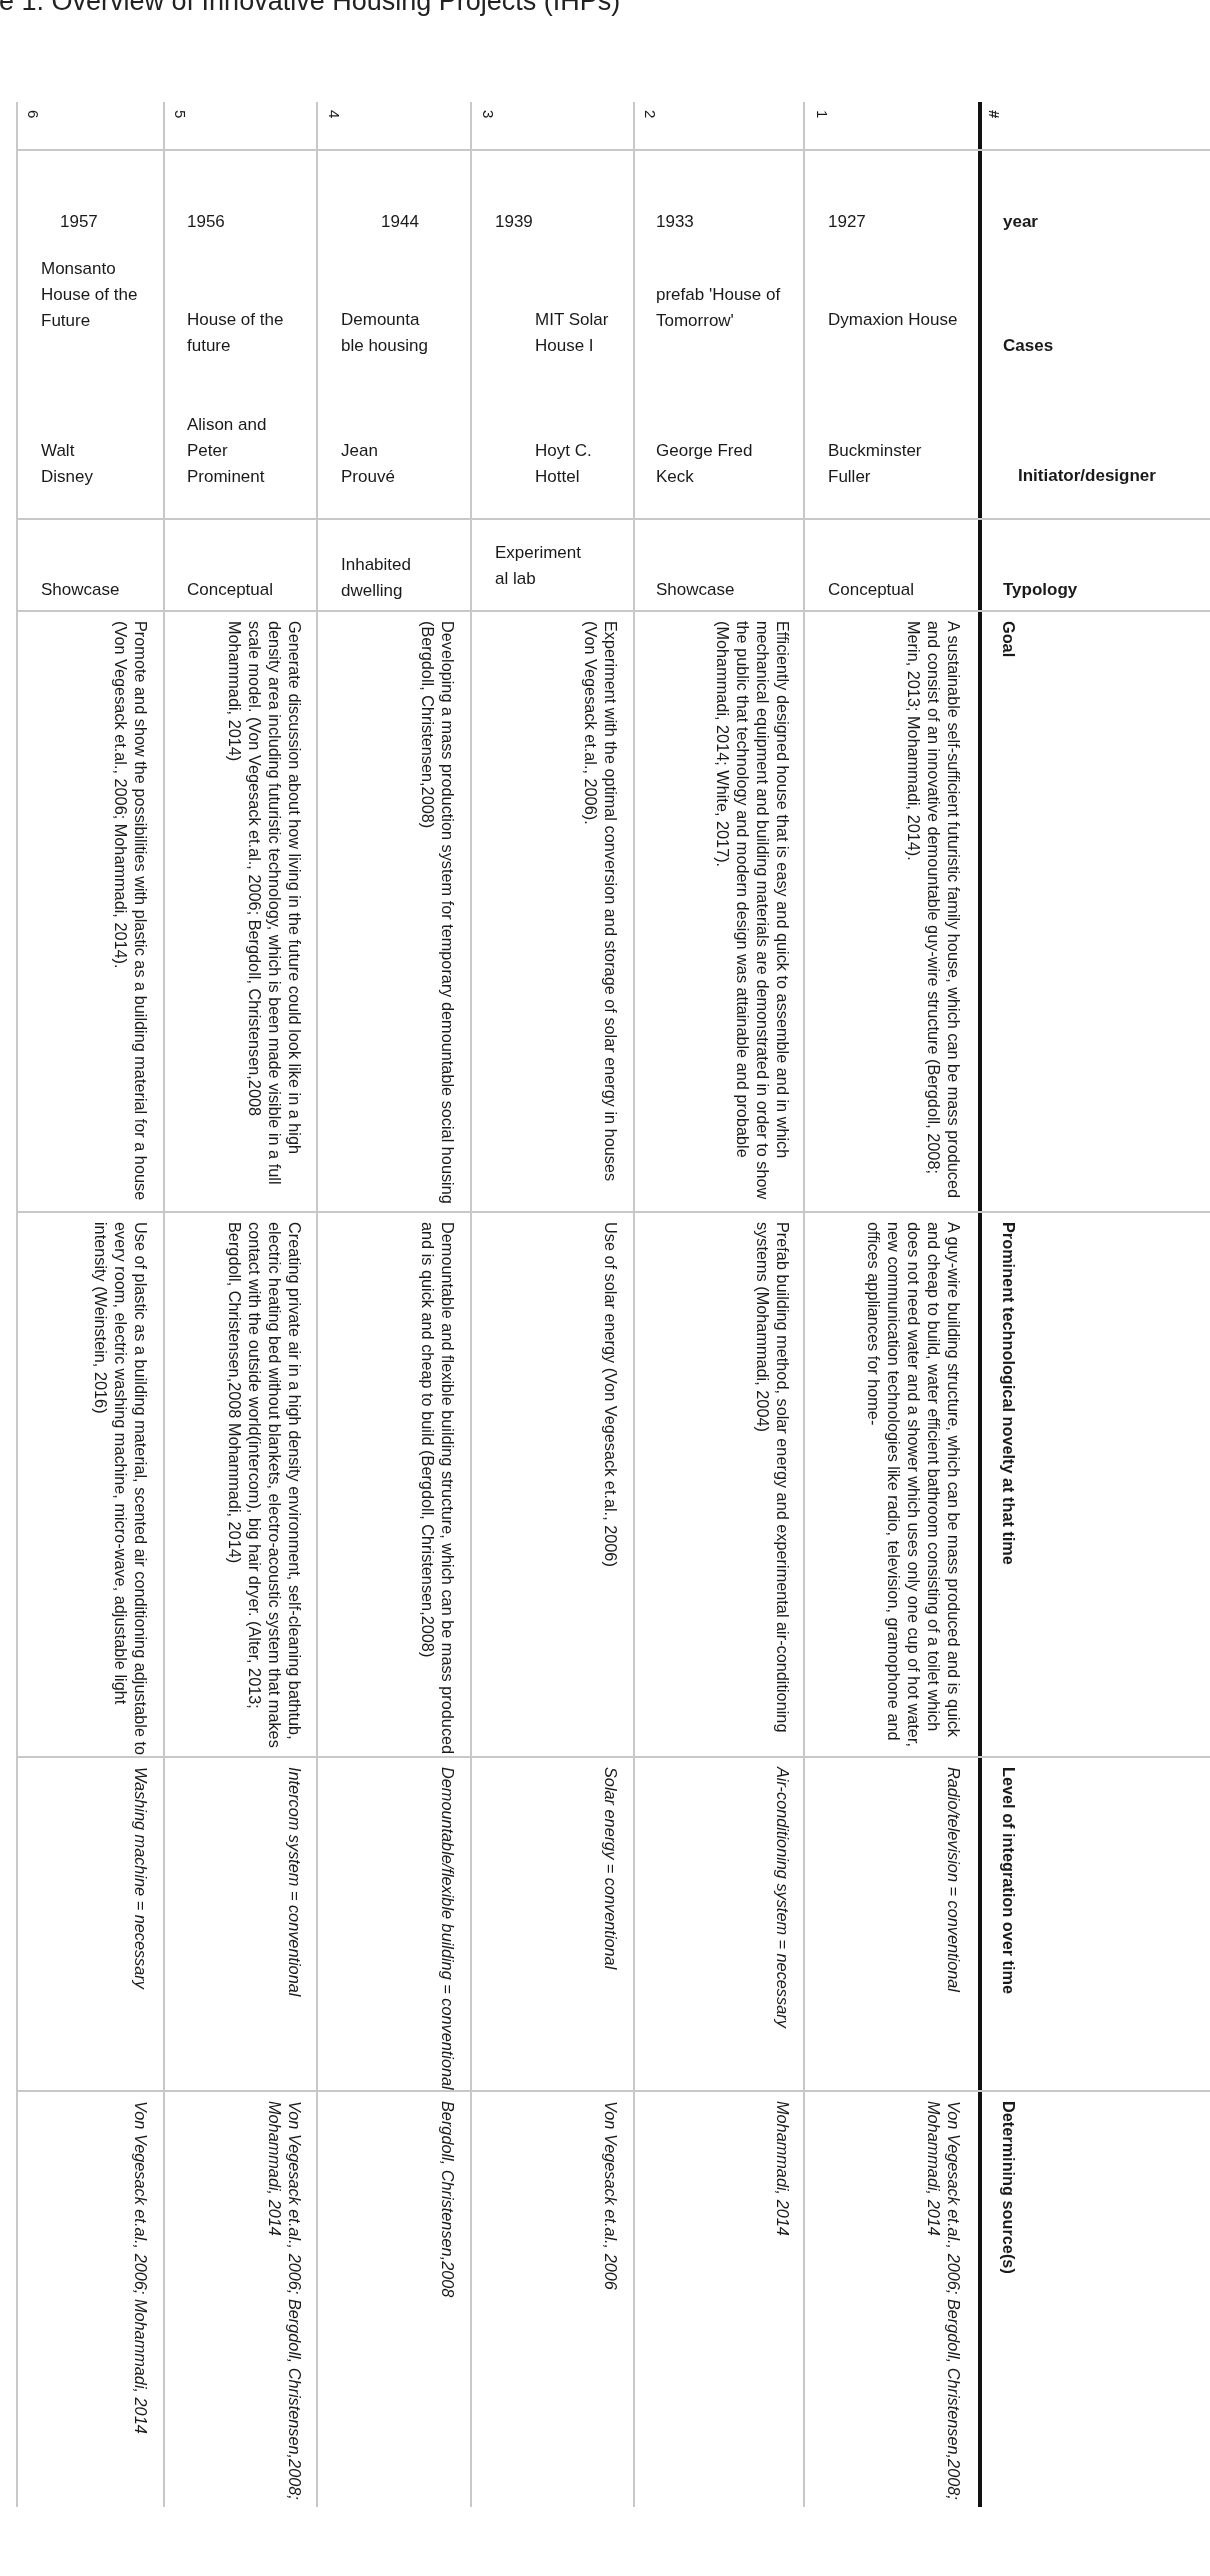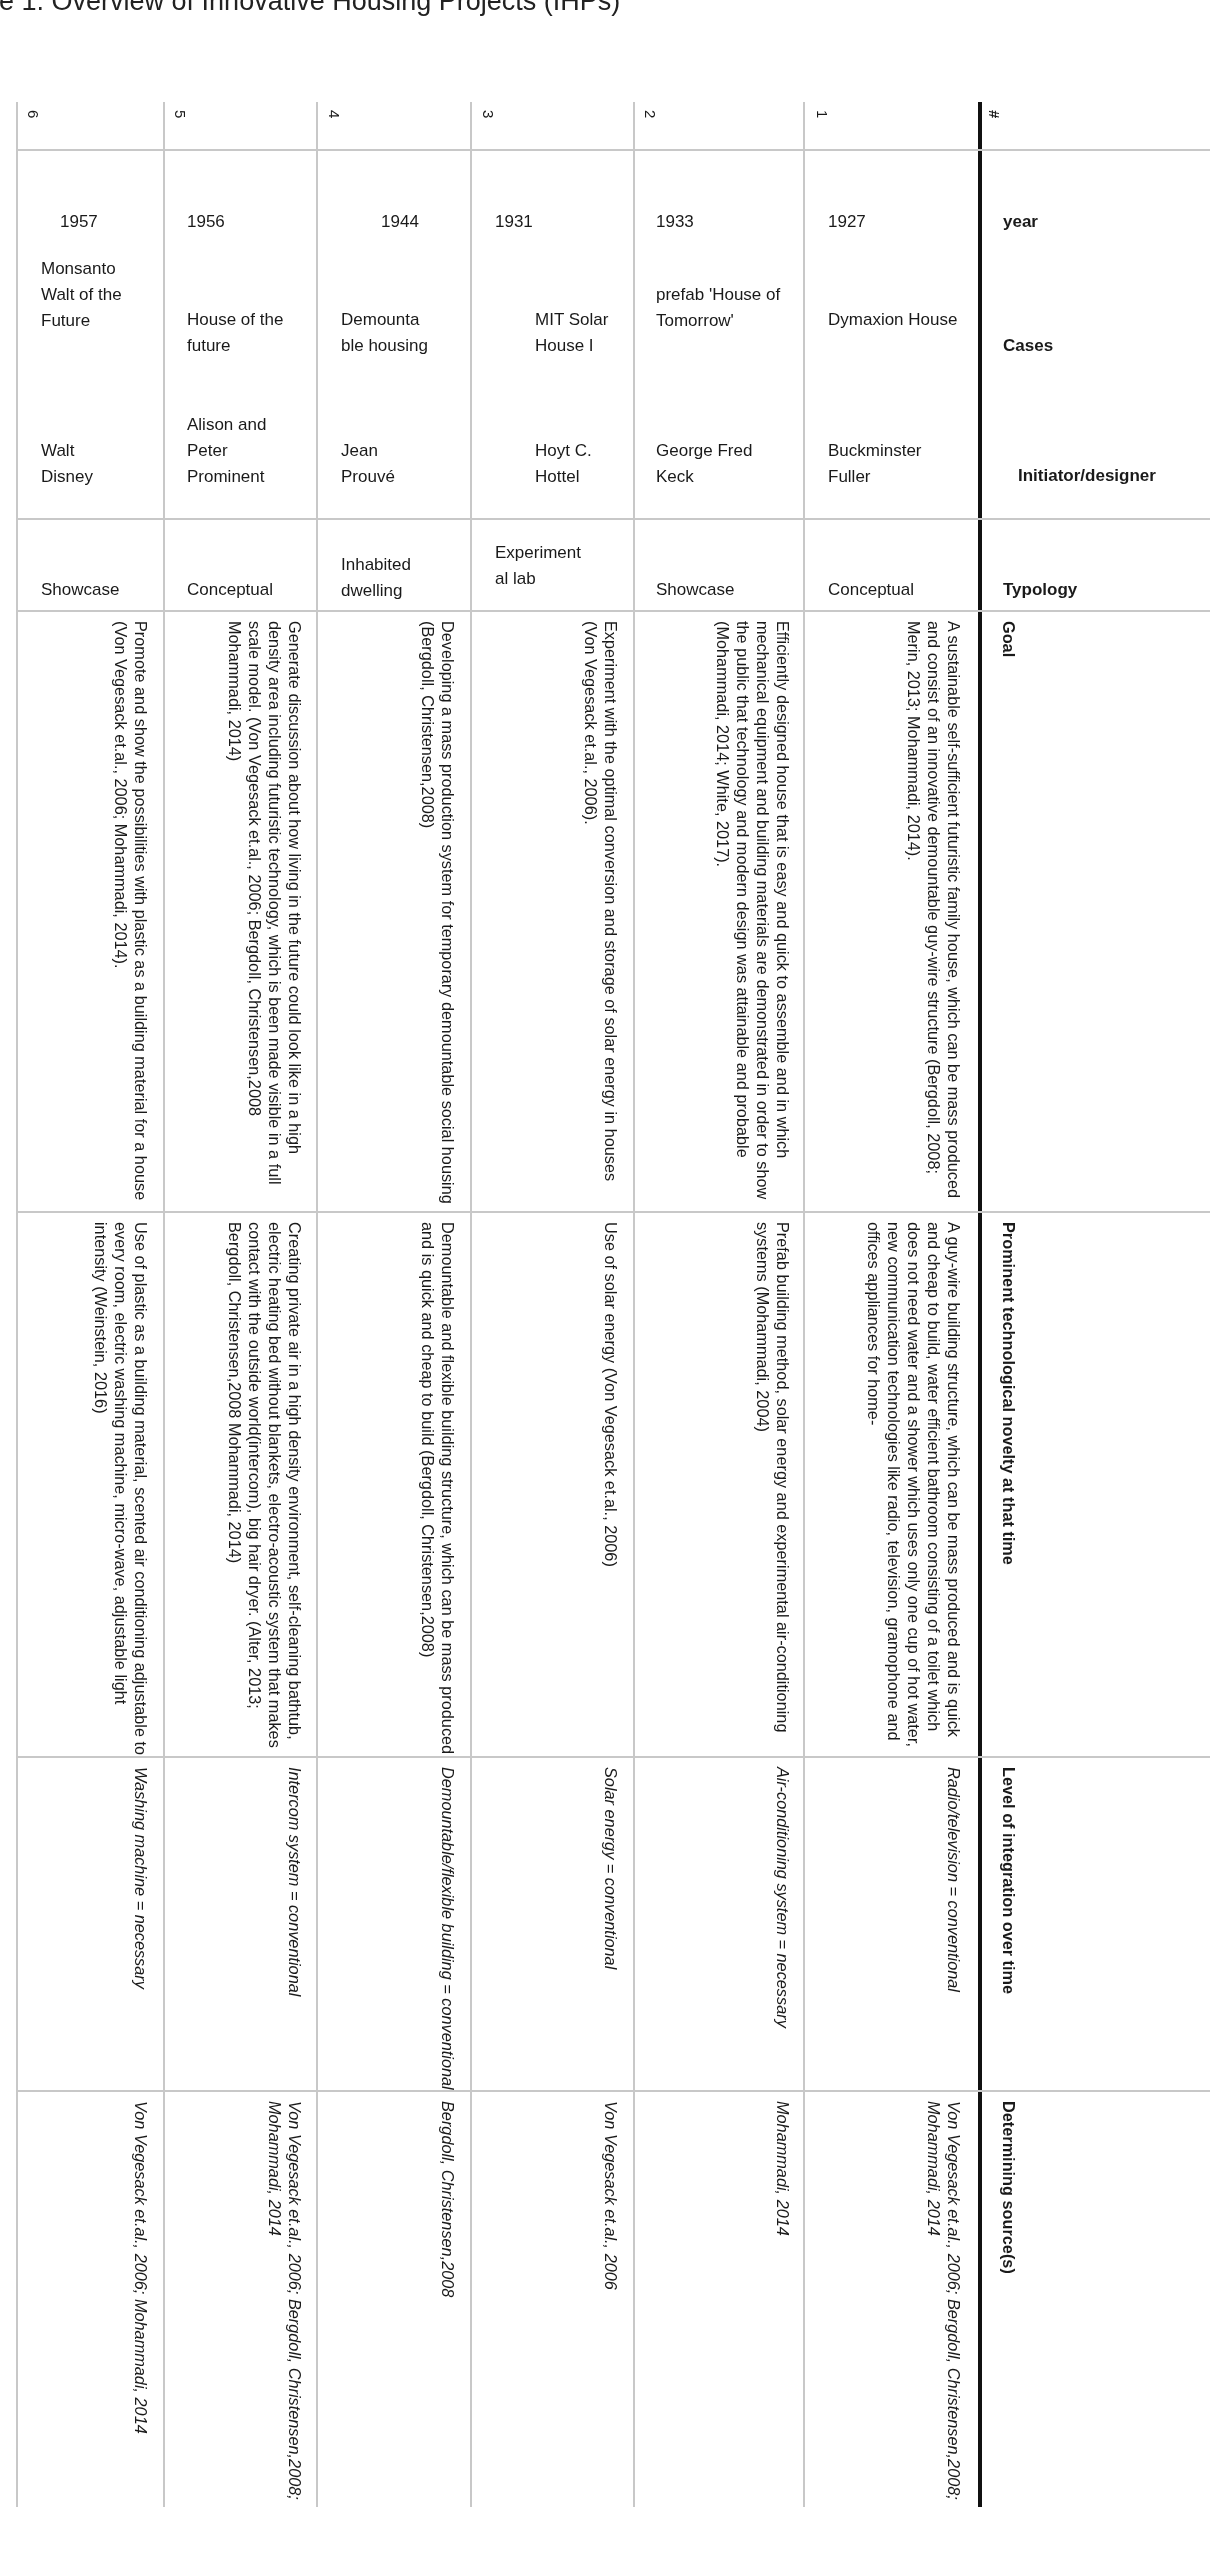--- a/index.html
+++ b/index.html
@@ -62,21 +62,21 @@
   <div class="cell" style="left:656px; top:209px; width:138px;">1933</div>
   <div class="cell" style="left:656px; top:282px; width:138px;">prefab 'House of Tomorrow'</div>
   <div class="cell" style="left:656px; top:438px; width:138px;">George Fred Keck</div>
   <div class="cell" style="left:656px; top:577px; width:138px;">Showcase</div>
   <div class="rot" style="left:635px; top:611px; width:168px; height:599px; padding-right:10px;">Efficiently designed house that is easy and quick to assemble and in which mechanical equipment and building materials are demonstrated in order to show the public that technology and modern design was attainable and probable (Mohammadi, 2014; White, 2017).</div>
   <div class="rot" style="left:635px; top:1212px; width:168px; height:544px; padding-right:10px;">Prefab building method, solar energy and experimental air-conditioning systems (Mohammadi, 2004)</div>
   <div class="rot italic" style="left:635px; top:1757px; width:168px; height:333px; padding-right:10px;">Air-conditioning system = necessary</div>
   <div class="rot italic" style="left:635px; top:2091px; width:168px; height:414px; padding-right:10px;">Mohammadi, 2014</div>
 
   <div class="num" style="left:497px; top:110px; font-weight:normal;">3</div>
-  <div class="cell" style="left:495px; top:209px; width:128px;">1931</div>
+  <div class="cell" style="left:495px; top:209px; width:128px;">1939</div>
   <div class="cell" style="left:495px; top:307px; width:108px;margin-left:40px;">MIT Solar House I</div>
   <div class="cell" style="left:495px; top:438px; width:89px;margin-left:40px;">Hoyt C. Hottel</div>
   <div class="cell" style="left:495px; top:520px; width:99px; word-break:break-all;margin-top:20px;">Experiment al lab</div>
   <div class="rot" style="left:472px; top:611px; width:159px; height:599px; padding-right:10px;">Experiment with the optimal conversion and storage of solar energy in houses (Von Vegesack et.al., 2006).</div>
   <div class="rot" style="left:472px; top:1212px; width:159px; height:544px; padding-right:10px;">Use of solar energy (Von Vegesack et.al., 2006)</div>
   <div class="rot italic" style="left:472px; top:1757px; width:159px; height:333px; padding-right:10px;">Solar energy = conventional</div>
   <div class="rot italic" style="left:472px; top:2091px; width:159px; height:414px; padding-right:10px;">Von Vegesack et.al., 2006</div>
 
   <div class="num" style="left:343px; top:110px; font-weight:normal;">4</div>
   <div class="cell" style="left:341px; top:209px; width:118px;text-align:center;">1944</div>
@@ -93,21 +93,21 @@
   <div class="cell" style="left:187px; top:307px; width:108px;">House of the future</div>
   <div class="cell" style="left:187px; top:412px; width:108px;">Alison and Peter Prominent</div>
   <div class="cell" style="left:187px; top:577px; width:118px;">Conceptual</div>
   <div class="rot" style="left:165px; top:611px; width:150px; height:599px; padding-right:10px;">Generate discussion about how living in the future could look like in a high density area including futuristic technology, which is been made visible in a full scale model. (Von Vegesack et.al., 2006; Bergdoll, Christensen,2008 Mohammadi, 2014)</div>
   <div class="rot" style="left:165px; top:1212px; width:150px; height:544px; padding-right:10px;">Creating private air in a high density environment, self-cleaning bathtub, electric heating bed without blankets, electro-acoustic system that makes contact with the outside world(intercom), big hair dryer. (Alter, 2013; Bergdoll, Christensen,2008 Mohammadi, 2014)</div>
   <div class="rot italic" style="left:165px; top:1757px; width:150px; height:333px; padding-right:10px;">Intercom system = conventional</div>
   <div class="rot italic" style="left:165px; top:2091px; width:150px; height:414px; padding-right:10px;">Von Vegesack et.al., 2006; Bergdoll, Christensen,2008; Mohammadi, 2014</div>
 
   <div class="num" style="left:42px; top:110px; font-weight:normal;">6</div>
   <div class="cell" style="left:41px; top:209px; width:108px;margin-left:19px;">1957</div>
-  <div class="cell" style="left:41px; top:256px; width:99px;">Monsanto Walt of the Future</div>
+  <div class="cell" style="left:41px; top:256px; width:99px;">Monsanto House of the Future</div>
   <div class="cell" style="left:41px; top:438px; width:69px;">Walt Disney</div>
   <div class="cell" style="left:41px; top:577px; width:108px;">Showcase</div>
   <div class="rot" style="left:18px; top:611px; width:143px; height:599px; padding-right:10px;">Promote and show the possibilities with plastic as a building material for a house (Von Vegesack et.al., 2006; Mohammadi, 2014).</div>
   <div class="rot" style="left:18px; top:1212px; width:143px; height:544px; padding-right:10px;">Use of plastic as a building material, scented air conditioning adjustable to every room, electric washing machine, micro-wave, adjustable light intensity (Weinstein, 2016)</div>
   <div class="rot italic" style="left:18px; top:1757px; width:143px; height:333px; padding-right:10px;">Washing machine = necessary</div>
   <div class="rot italic" style="left:18px; top:2091px; width:143px; height:414px; padding-right:10px;">Von Vegesack et.al., 2006; Mohammadi, 2014</div>
 </div>
 
 
 </body></html>

